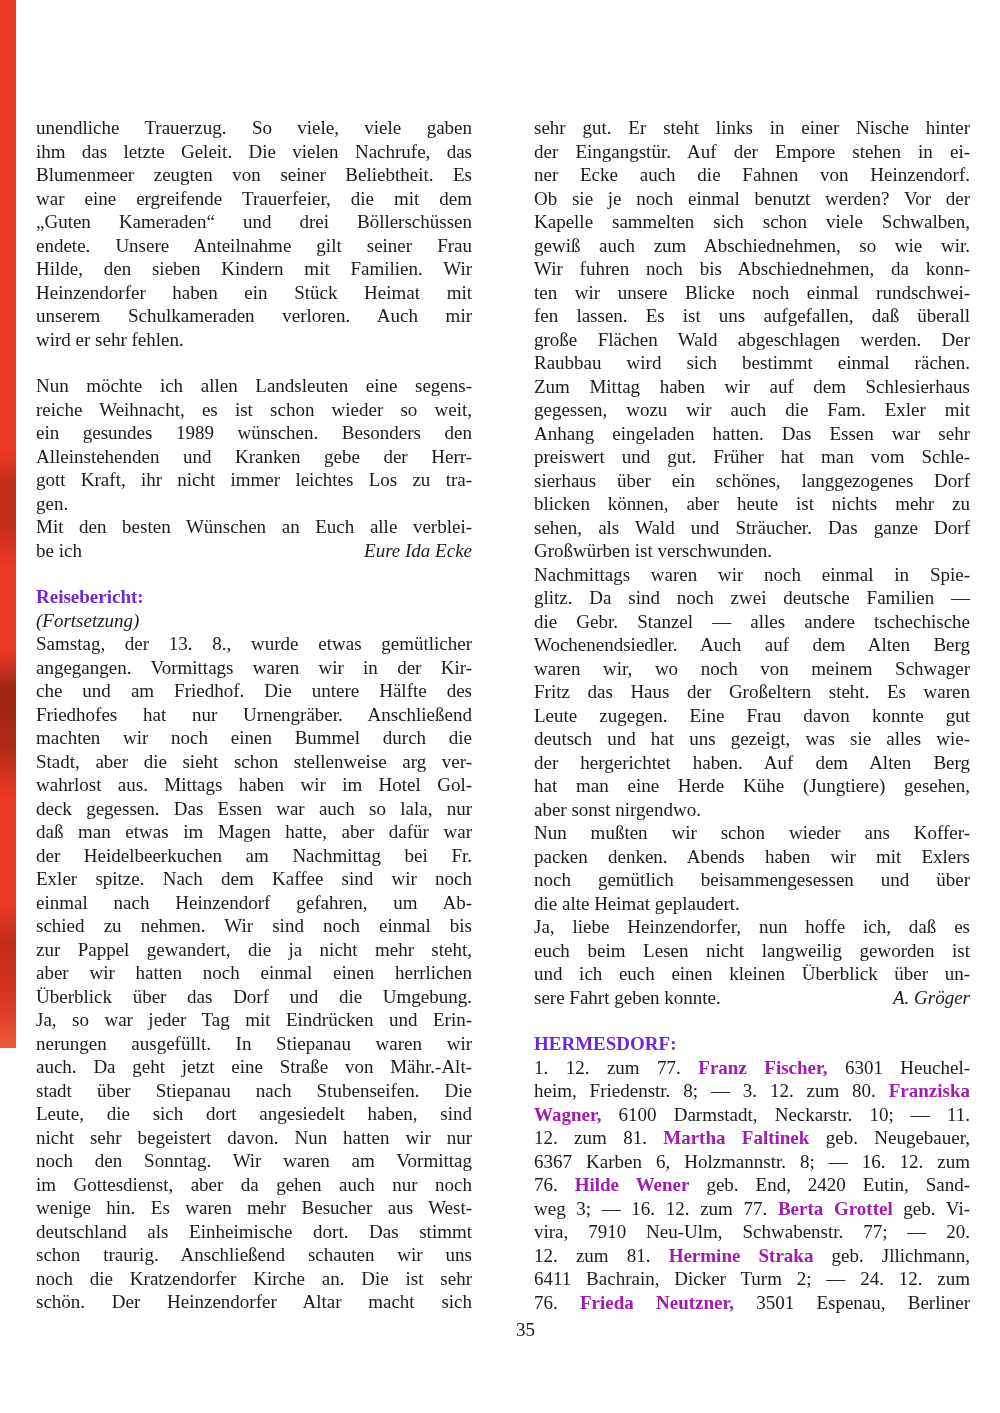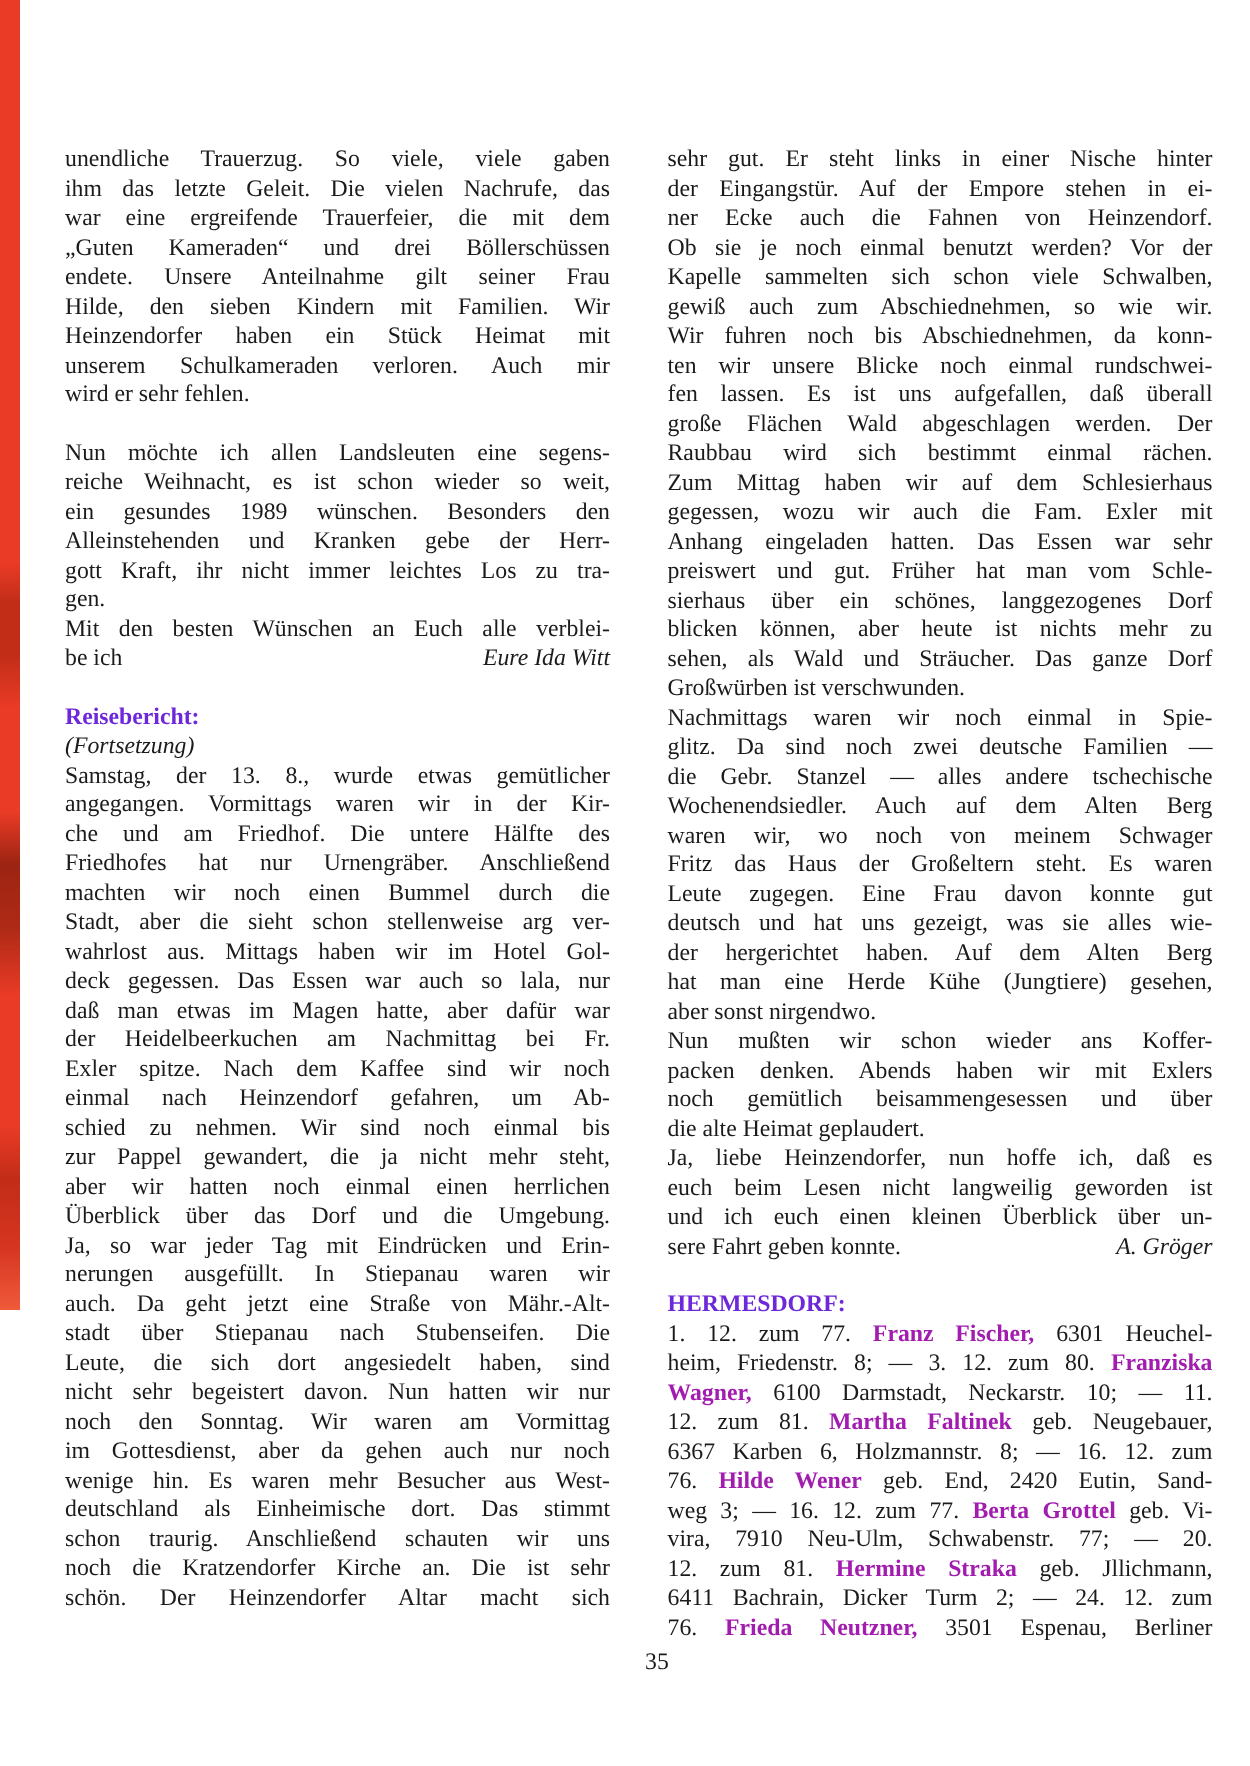--- a/index.html
+++ b/index.html
@@ -19,21 +19,21 @@
       #e93b26 54%, #e93b26 62%,
       #9c2412 66%, #b02a16 71%,
       #e93b26 76%, #e93b26 86%,
       #c22d18 90%, #d53420 95%,
       #ef5a3a 100%);
   }
   .col {
     position:absolute; top:116px; width:436px;
     font-size:19px; line-height:23.5px;
   }
-  .col-left  { left:52px; }
+  .col-left  { left:36px; }
   .col-right { left:534px; }
   .line { text-align:justify; text-align-last:justify; }
   .line.last { text-align-last:left; }
   .line-split { display:flex; justify-content:space-between;text-align:right; }
   .italic { font-style:italic; }
   .heading { font-weight:bold; color:#6d28d9; }
   .vgap { height:23px; }
   .page-number {
     position:absolute; left:516px; top:1318px; width:436px;
     text-align:left; font-size:19px; line-height:23.5px;
@@ -44,20 +44,21 @@
 <body>
 
 <div>
 
   <div class="red-strip"></div>
 
   <div class="col col-left">
     <div>
         <div class="line">unendliche Trauerzug. So viele, viele gaben</div>
         <div class="line">ihm das letzte Geleit. Die vielen Nachrufe, das</div>
+        <div class="line">Blumenmeer zeugten von seiner Beliebtheit. Es</div>
         <div class="line">war eine ergreifende Trauerfeier, die mit dem</div>
         <div class="line">„Guten Kameraden“ und drei Böllerschüssen</div>
         <div class="line">endete. Unsere Anteilnahme gilt seiner Frau</div>
         <div class="line">Hilde, den sieben Kindern mit Familien. Wir</div>
         <div class="line">Heinzendorfer haben ein Stück Heimat mit</div>
         <div class="line">unserem Schulkameraden verloren. Auch mir</div>
         <div class="line last">wird er sehr fehlen.</div>
       </div>
     <div class="vgap"></div>
     <div>
@@ -66,21 +67,21 @@
         <div class="line">ein gesundes 1989 wünschen. Besonders den</div>
         <div class="line">Alleinstehenden und Kranken gebe der Herr-</div>
         <div class="line">gott Kraft, ihr nicht immer leichtes Los zu tra-</div>
         <div class="line last">gen.</div>
       </div>
     <div>
         <div class="line">Mit den besten Wünschen an Euch alle verblei-</div>
       </div>
     <div class="line-split">
       <span>be ich</span>
-      <span class="italic">Eure Ida Witt</span>
+      <span class="italic">Eure Ida Ecke</span>
     </div>
     <div class="vgap"></div>
     <div class="heading">Reisebericht:</div>
     <div class="italic">(Fortsetzung)</div>
     <div>
         <div class="line">Samstag, der 13. 8., wurde etwas gemütlicher</div>
         <div class="line">angegangen. Vormittags waren wir in der Kir-</div>
         <div class="line">che und am Friedhof. Die untere Hälfte des</div>
         <div class="line">Friedhofes hat nur Urnengräber. Anschließend</div>
         <div class="line">machten wir noch einen Bummel durch die</div>

